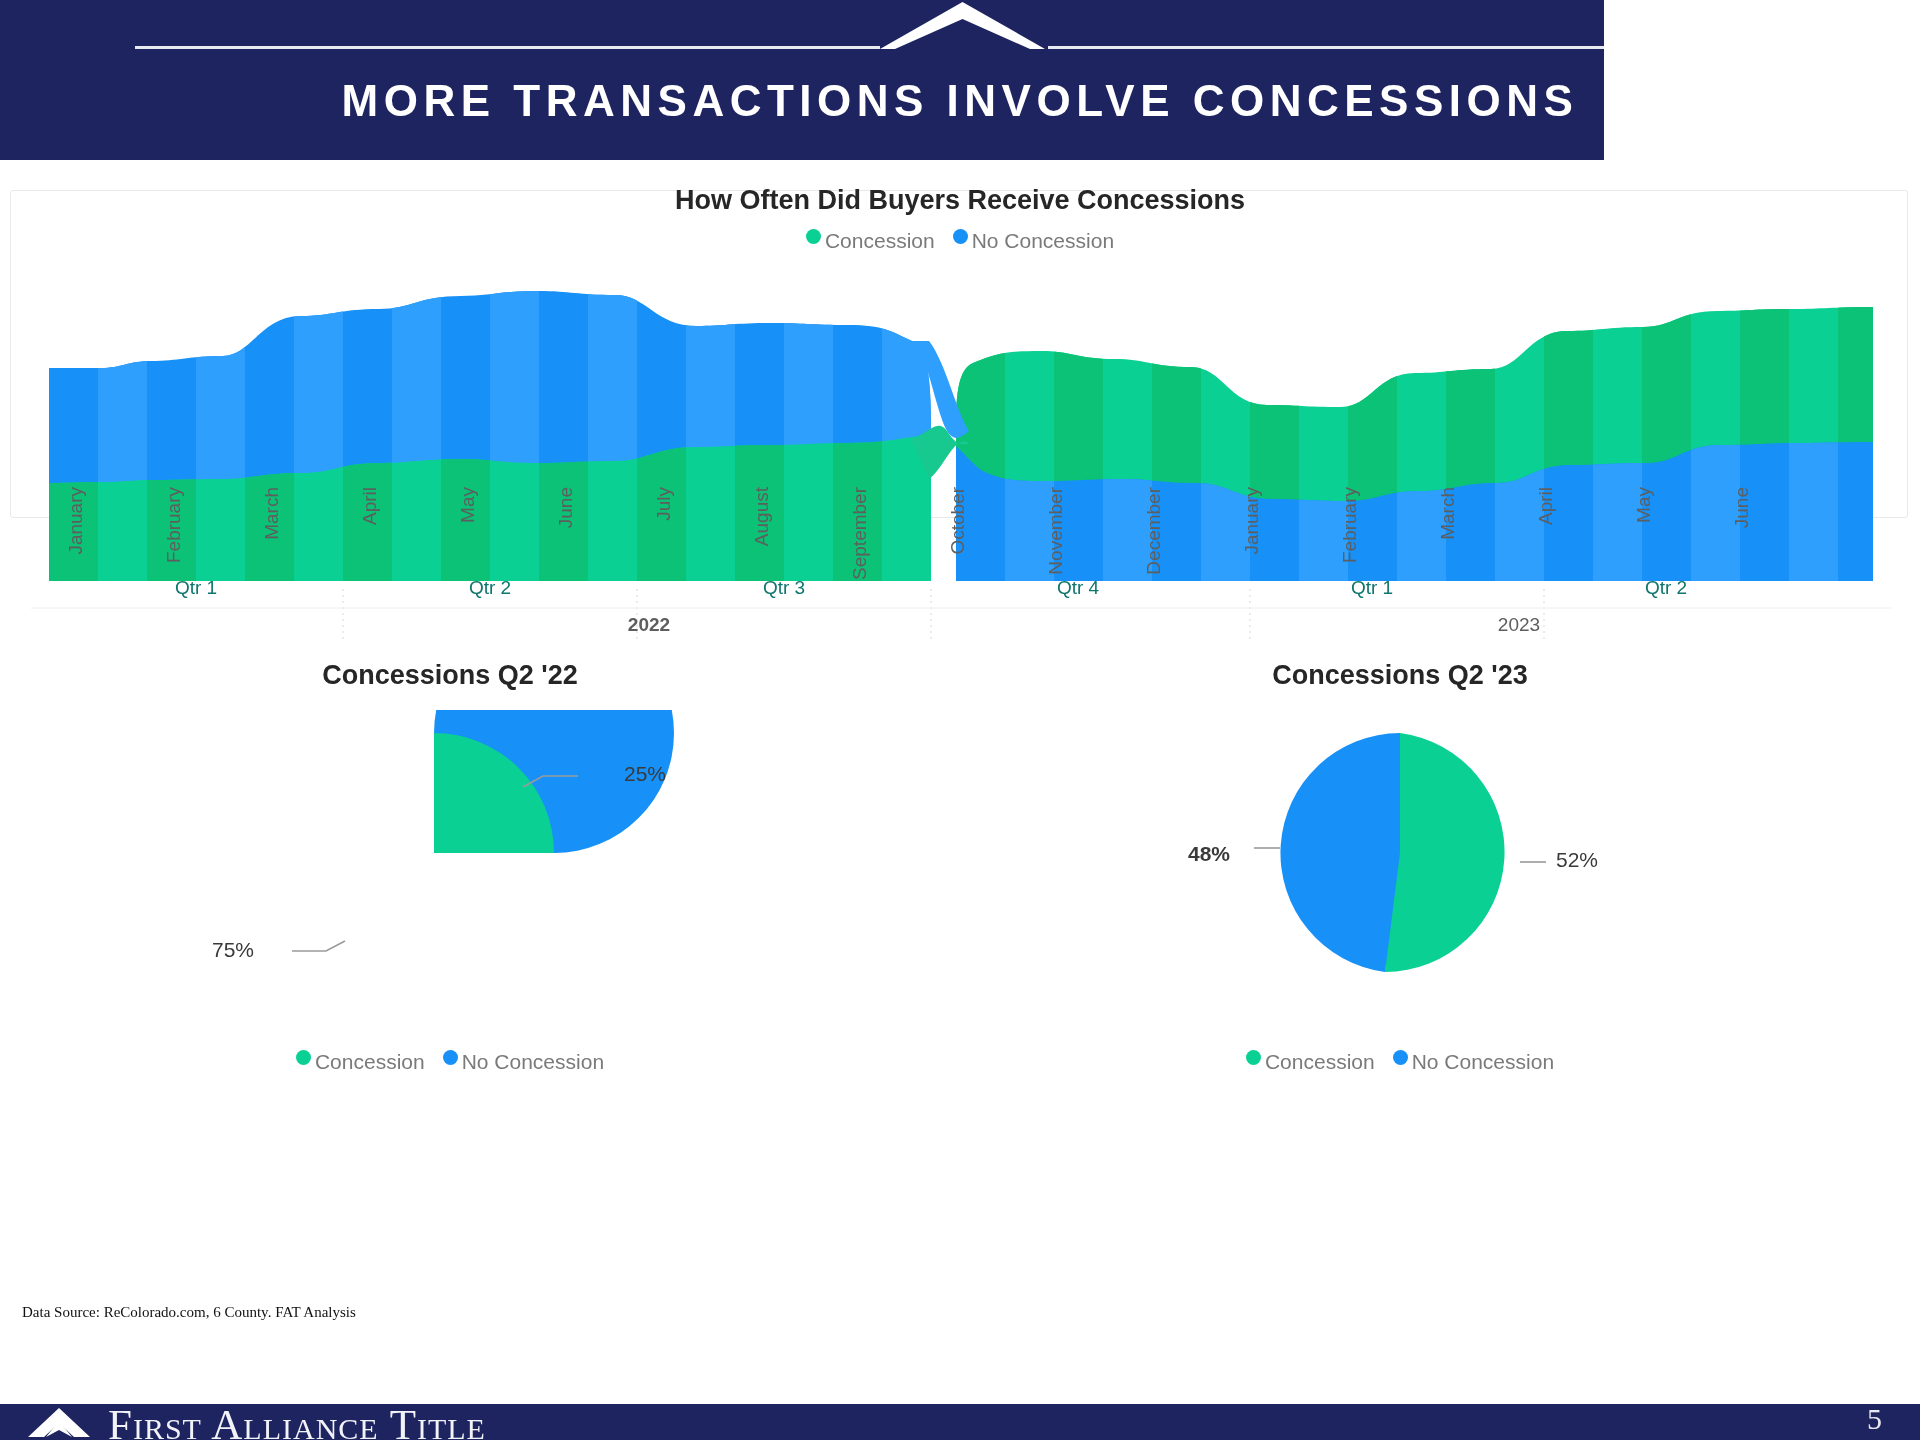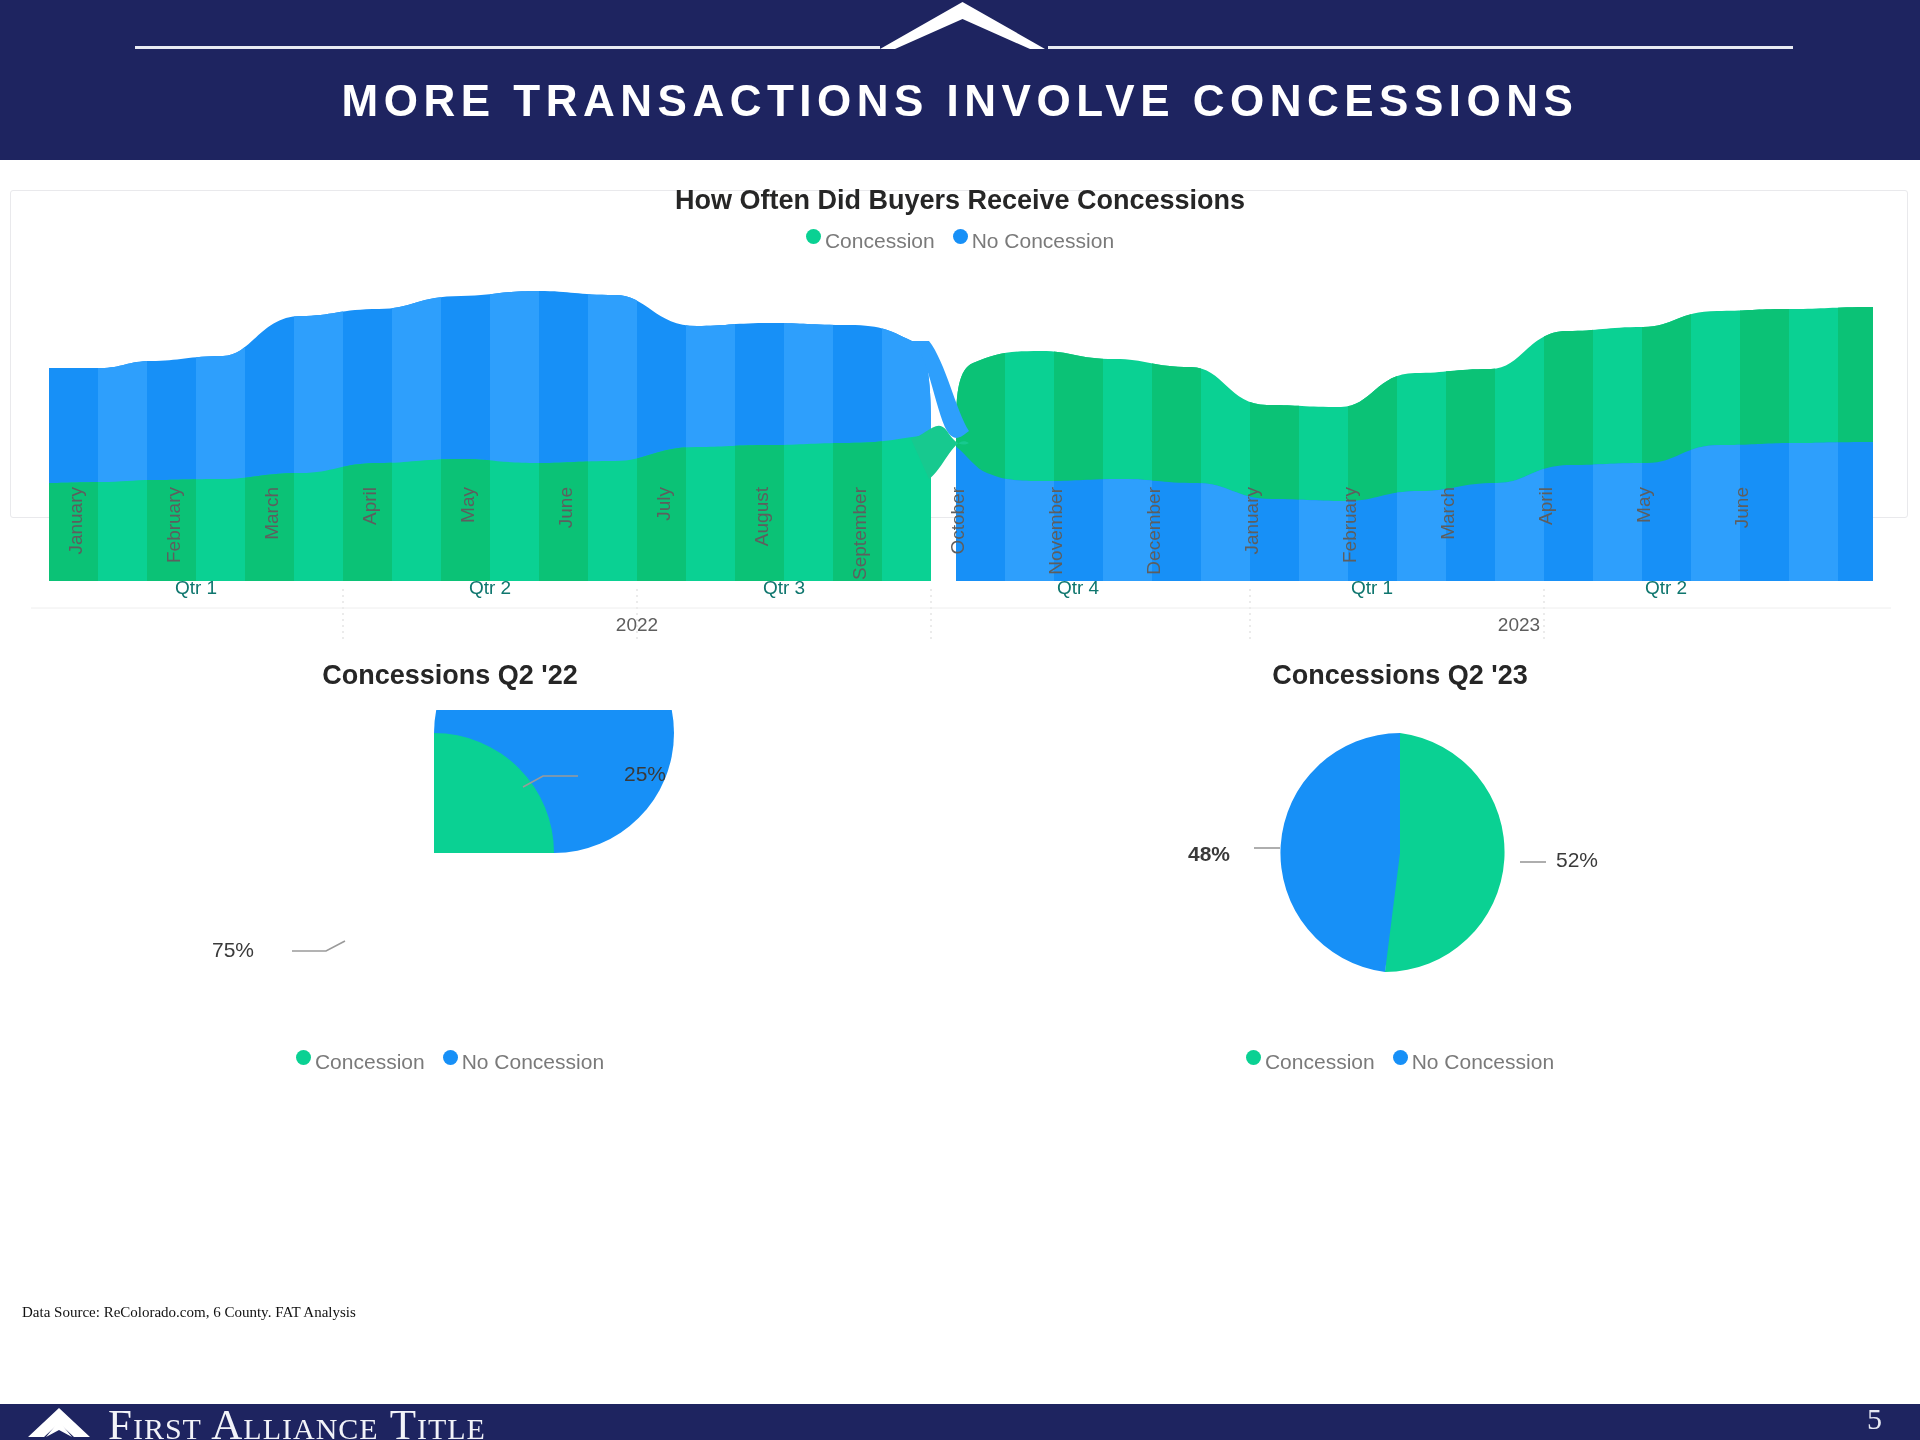--- a/index.html
+++ b/index.html
@@ -5,21 +5,21 @@
   * { margin:0; padding:0; box-sizing:border-box; }
   html,body { width:1920px; height:1440px; }
   body {
     font-family: "Liberation Sans", sans-serif;
     background:#ffffff;
     overflow:hidden;
   }
 
   
   .slide-header{
-    position:absolute; left:0; top:0; width:1920px; height:160px;
+    position:absolute; left:0; top:0; width:1604px; height:160px;
     background:#1e2460;
     overflow:hidden;
   }
   .hdr-rule{
     position:absolute; top:46px; height:3px; background:#e8eaf2;
   }
   .hdr-rule.left { left:135px; width:745px; }
   .hdr-rule.right{ left:1048px; width:745px; }
   .hdr-chev{
     position:absolute; left:880px; top:2px; width:165px; height:50px;
@@ -305,21 +305,21 @@
     <div class="mlabel" style="left:1622px;top:296px;">May</div>
     <div class="mlabel" style="left:1720px;top:296px;">June</div>
 
     <div class="qlabel" style="left:38px;   top:386px; width:294px;">Qtr 1</div>
     <div class="qlabel" style="left:332px;  top:386px; width:294px;">Qtr 2</div>
     <div class="qlabel" style="left:626px;  top:386px; width:294px;">Qtr 3</div>
     <div class="qlabel" style="left:920px;  top:386px; width:294px;">Qtr 4</div>
     <div class="qlabel" style="left:1214px; top:386px; width:294px;">Qtr 1</div>
     <div class="qlabel" style="left:1508px; top:386px; width:294px;">Qtr 2</div>
 
-    <div class="ylabel" style="left:38px;  top:423px; width:1176px;">2022</div>
+    <div class="ylabel" style="left:50px;  top:423px; width:1176px;font-weight:bold;">2022</div>
     <div class="ylabel" style="left:1214px;top:423px; width:588px;">2023</div>
   </div>
 </div>
 
 <div class="pie-panel left">
   <div class="pie-title">Concessions Q2 '22</div>
   <div class="pie-wrap">
     <svg width="880" height="290" viewBox="0 0 880 290">
 
       <path d="M 424,23 L 424,143 L 544,143 A 120,120 0 1 0 424,23 Z" fill="#1790f7"></path>

